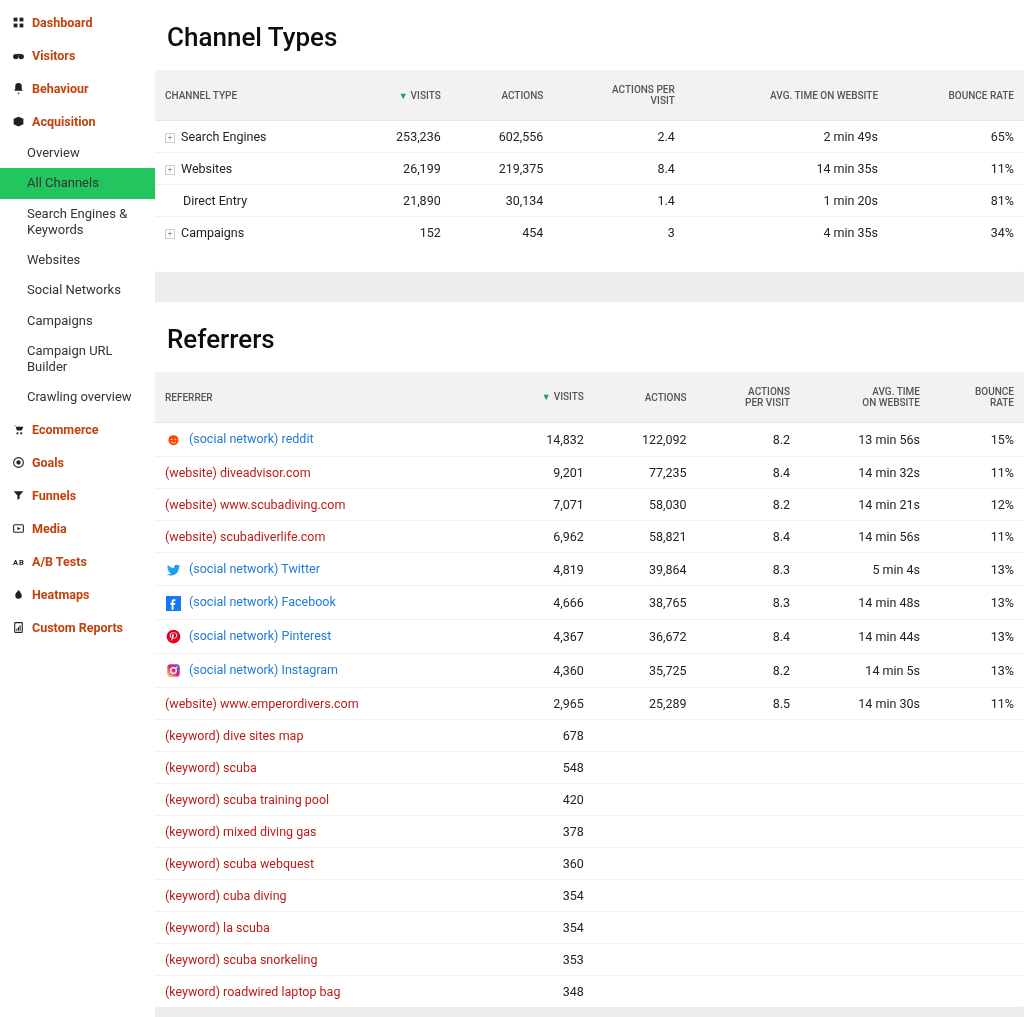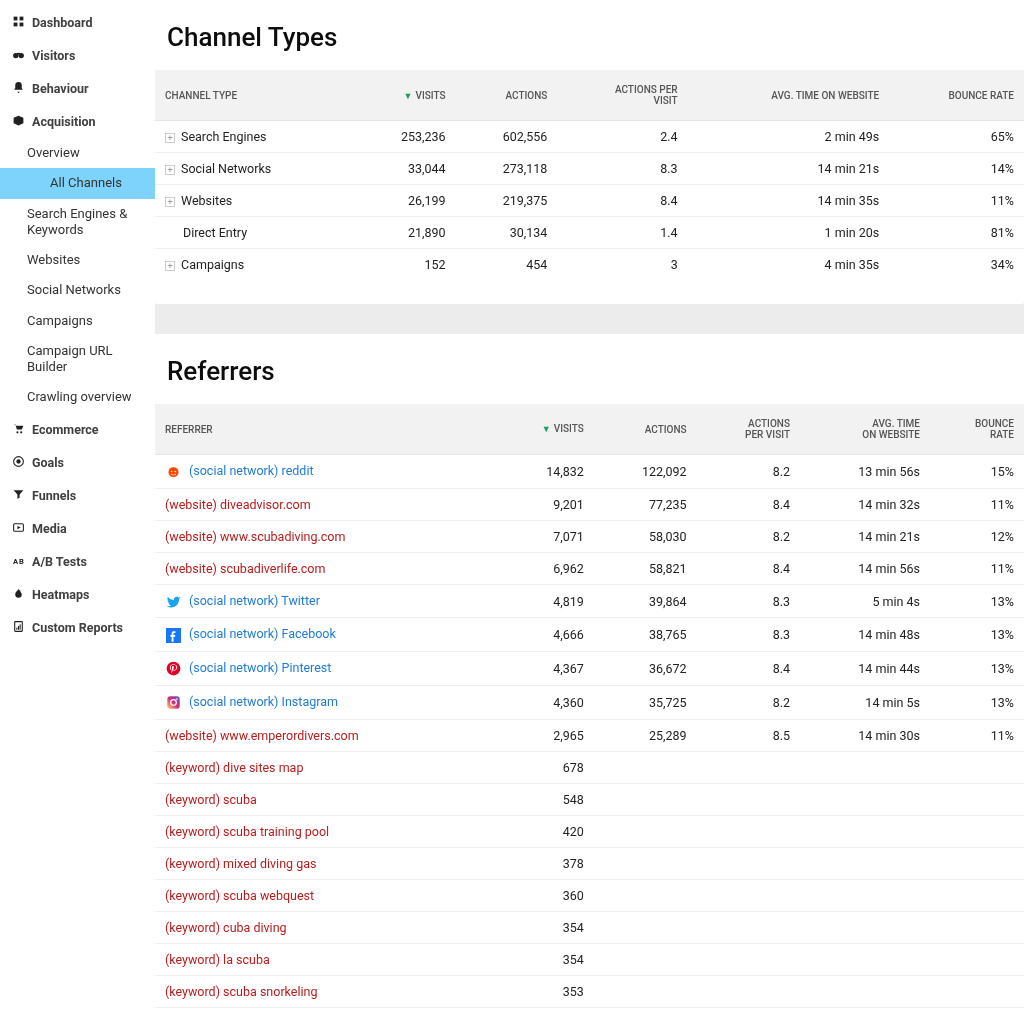--- a/index.html
+++ b/index.html
@@ -12,35 +12,36 @@
   }
   .layout { display: flex; }
   .sidebar {
     width: 155px;
     background: #fff;
     flex-shrink: 0;
     padding-top: 6px;
   }
   .nav-item {
     display: flex;
+    align-items: center;
     padding: 9px 10px 9px 10px;
     cursor: pointer;
     font-size: 12.5px;
-    color: #404040;
+    color: #c2410c;
   }
   .nav-item.bold { font-weight: 700; }
   .nav-item .icon { width: 16px; display: inline-flex; justify-content: center; margin-right: 6px; }
   .nav-sub {
     padding: 7px 10px 7px 27px;
     font-size: 13px;
     color: #333;
     cursor: pointer;
     line-height: 1.25;
   }
-  .nav-sub.active { background: #7dd3fc; text-align: center; }
+  .nav-sub.active { background: #22c55e; }
   .main {
     flex: 1;
     padding: 0 0 20px 0;
   }
   .card {
     background: #fff;
     margin: 0 0 30px 0;
     border-radius: 2px;
   }
   .card-title {
@@ -225,28 +226,20 @@
             </tr>
           </thead>
         <tbody id="ct-body">
             <tr>
               <td><span class="expand-icon">+</span><span>Search Engines</span></td>
               <td>253,236</td>
               <td>602,556</td>
               <td>2.4</td>
               <td>2 min 49s</td>
               <td>65%</td>
-            </tr>
-            <tr>
-              <td><span class="expand-icon">+</span><span>Social Networks</span></td>
-              <td>33,044</td>
-              <td>273,118</td>
-              <td>8.3</td>
-              <td>14 min 21s</td>
-              <td>14%</td>
             </tr>
             <tr>
               <td><span class="expand-icon">+</span><span>Websites</span></td>
               <td>26,199</td>
               <td>219,375</td>
               <td>8.4</td>
               <td>14 min 35s</td>
               <td>11%</td>
             </tr>
             <tr>

